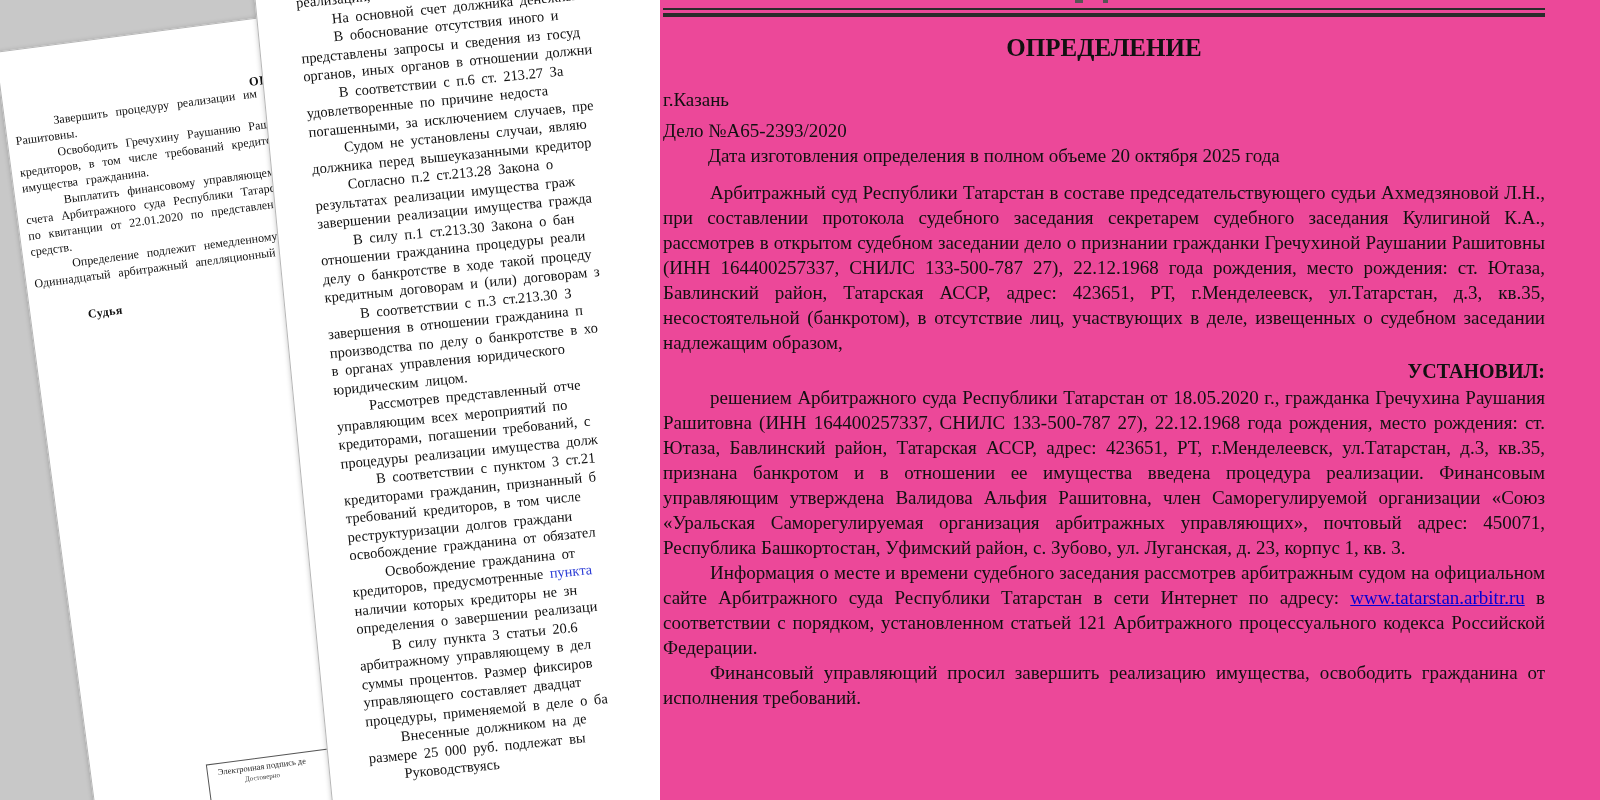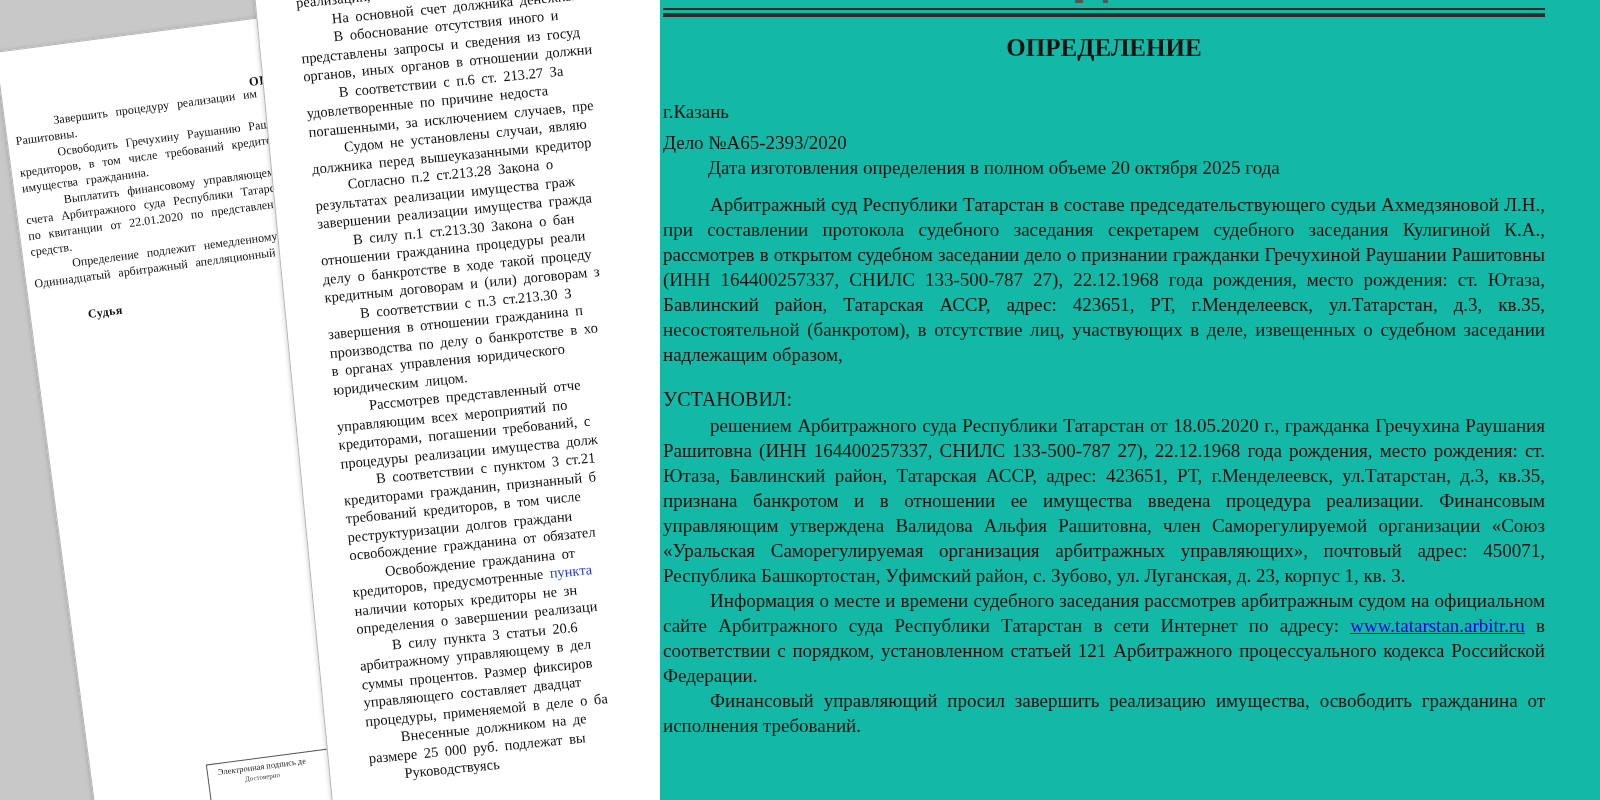--- a/index.html
+++ b/index.html
@@ -45,39 +45,39 @@
     z-index:2;
     padding:45px 0 0 40px;box-sizing:border-box;
   }
   .page2 .lines{font-size:14.5px;line-height:18.5px;word-spacing:3px;}
   .page2 .ln{white-space:nowrap;}
   .page2 .ln.ind{padding-left:34px;}
   .blue-link{color:#2b3cd6;text-decoration:none;display:none;}
   
   .doc{
     position:absolute;left:660px;top:0;width:940px;height:800px;
-    background:#14b8a6;z-index:3;
+    background:#ec4899;z-index:3;
     padding:0 55px 0 3px;box-sizing:border-box;
     font-size:19px;line-height:25px;
   }
   .frag{position:absolute;top:0;height:3px;background:#555;}
   .frag.f1{left:415px;width:8px;}
   .frag.f2{left:443px;width:5px;}
   .rule{
     margin-top:8px;height:3px;
     border-top:2px solid #2b2b2b;border-bottom:4px solid #2b2b2b;
   }
   .title{margin-top:16px;text-align:center;font-weight:bold;font-size:25px;line-height:30px;}
   .subtitle{text-align:center;font-weight:bold;font-size:24px;line-height:30px;}
-  .city{margin-top:36px;}
+  .city{margin-top:24px;}
   .case-no{text-align:left;padding-right:10px;margin-top:6px;}
   .dateline{padding-left:45px;}
   .para{margin:0;text-align:justify;text-indent:47px;}
   .para.first{margin-top:12px;}
-  .ustanovil{text-align:left;font-weight:normal;font-size:20px;margin:20px 0 1px 0;}
+  .ustanovil{text-align:right;font-weight:bold;font-size:20px;margin:4px 0 1px 0;}
   .doc a{color:#0000d4;}
 </style>
 </head>
 <body>
 
 <div class="scan-area">
 
   <div class="page page3">
     <div class="pnum">3</div>
     <div class="opre">ОПРЕ</div>

